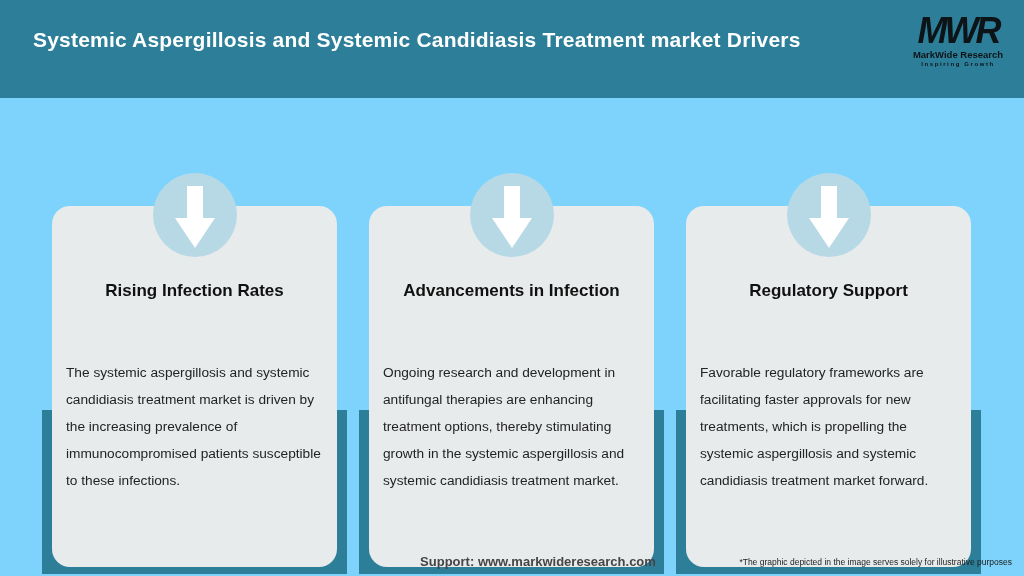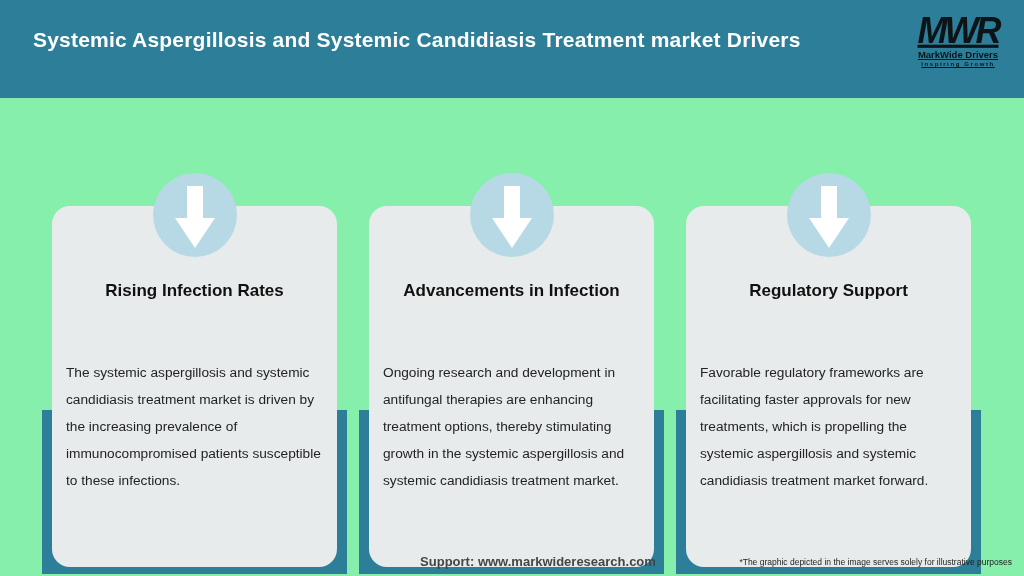--- a/index.html
+++ b/index.html
@@ -3,21 +3,21 @@
 <meta charset="utf-8">
 <style>
   * { margin: 0; padding: 0; box-sizing: border-box; }
   html, body { background: #ffffff; }
   body { font-family: "Liberation Sans", sans-serif; }
 
   .canvas {
     position: relative;
     width: 1024px;
     height: 576px;
-    background: #86efac;
+    background: #7dd3fc;
     overflow: hidden;
   }
 
   
   .header {
     position: absolute;
     left: 0; top: 0;
     width: 1024px; height: 98px;
     background: #2D7F99;
   }
@@ -28,21 +28,20 @@
     font-size: 21px;
     font-weight: bold;
     letter-spacing: 0.2px;
   }
   .logo {
     position: absolute;
     right: 16px; top: 12px;
     width: 100px;
     text-align: center;
     color: #0d1418;
-    text-decoration: underline;
   }
   .logo-mark {
     font-size: 36px;
     font-weight: bold;
     font-style: italic;
     letter-spacing: -3px;
     line-height: 36px;
     transform: scaleY(1.05);
   }
   .logo-name {
@@ -129,21 +128,21 @@
 </style>
 </head>
 <body>
 
 <div class="canvas">
 
   <div class="header">
     <div class="header-title">Systemic Aspergillosis and Systemic Candidiasis Treatment market Drivers</div>
     <div class="logo">
       <div class="logo-mark">MWR</div>
-      <div class="logo-name">MarkWide Drivers</div>
+      <div class="logo-name">MarkWide Research</div>
       <div class="logo-tagline">Inspiring Growth</div>
     </div>
   </div>
 
   <div class="card-group g0">
     <div class="backdrop"></div>
     <div class="card"></div>
     <div class="circle">
       <svg width="40" height="62" viewBox="0 0 40 62" aria-hidden="true">
         <path d="M12 0 h16 v32 h12 L20 62 L0 32 h12 z" fill="#ffffff"></path>

